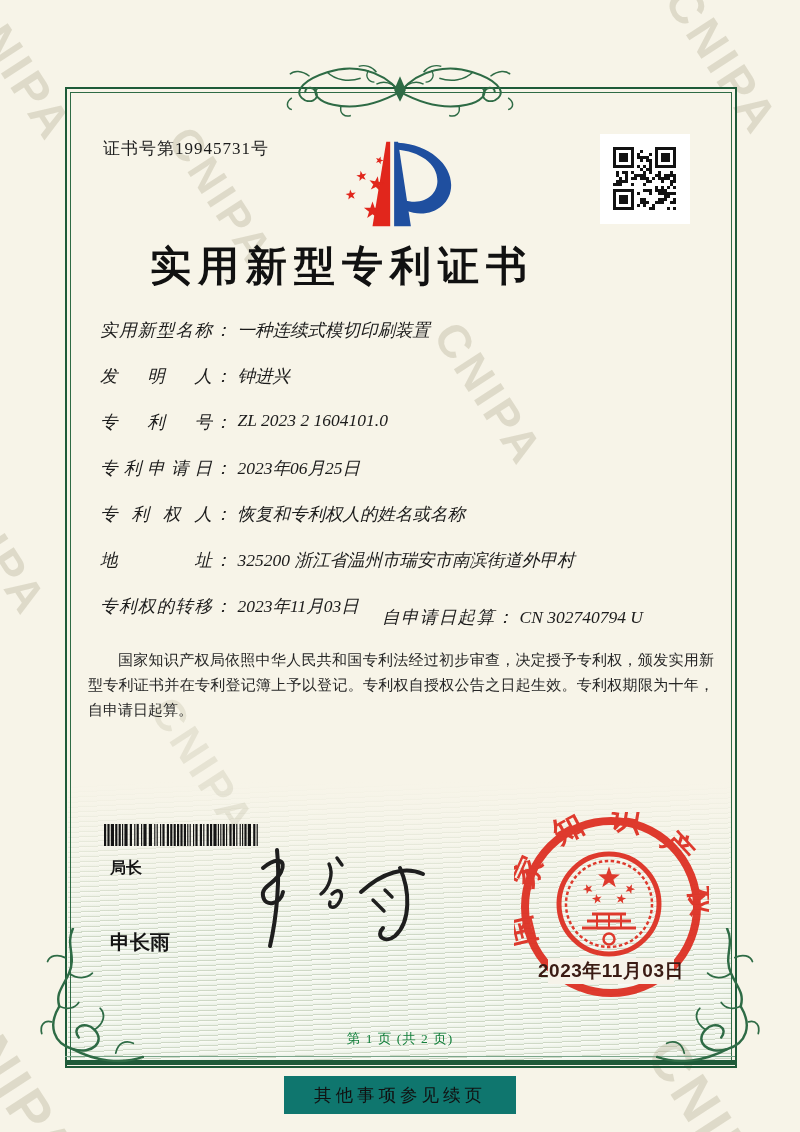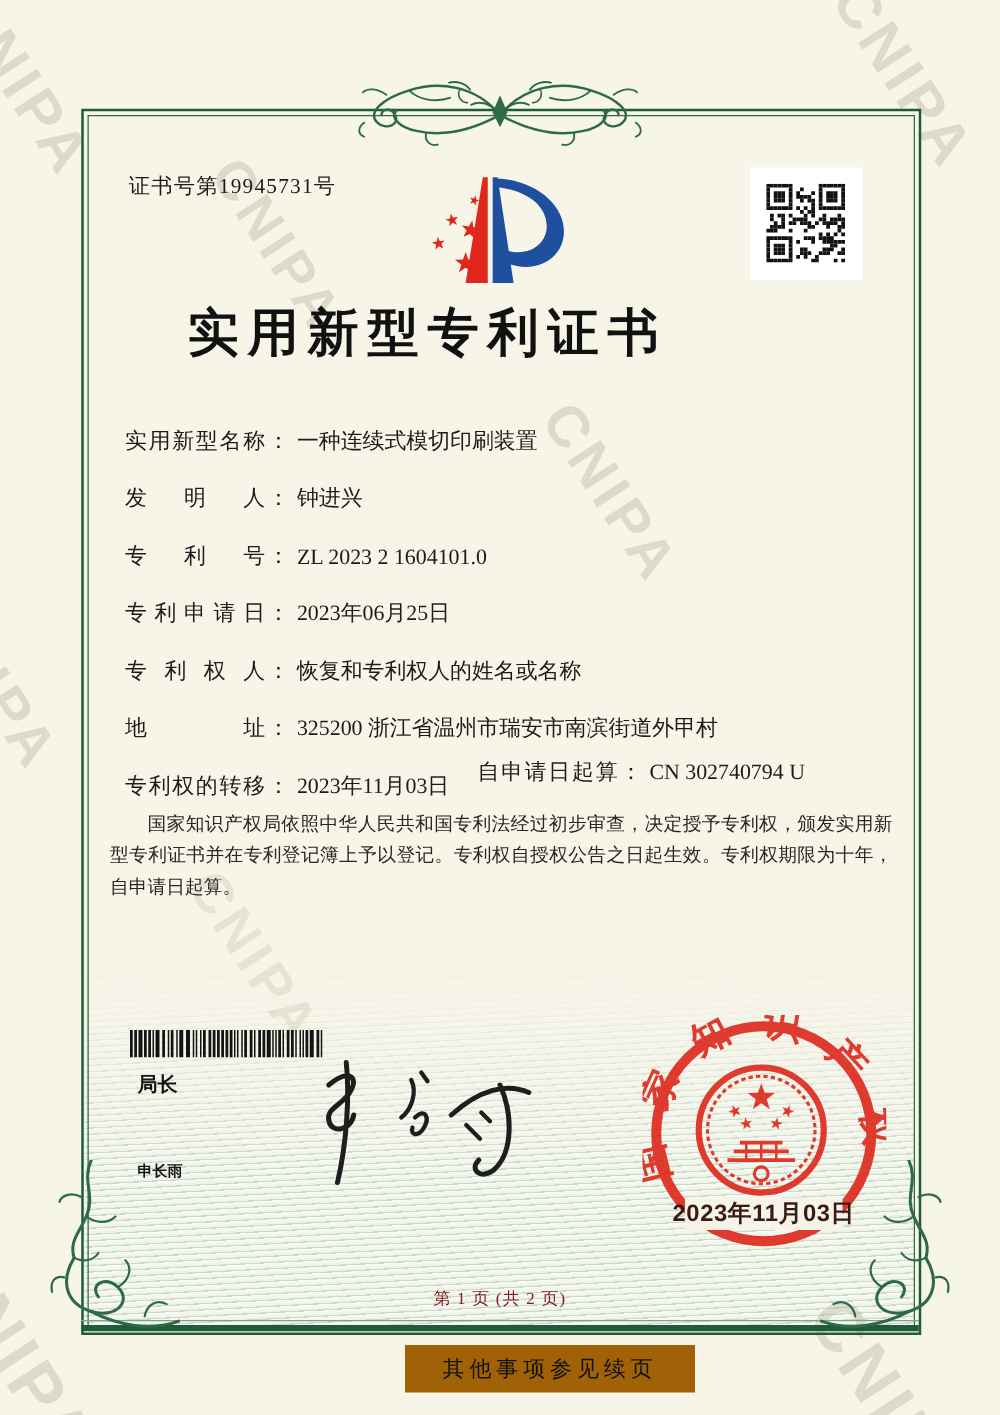--- a/index.html
+++ b/index.html
@@ -53,47 +53,46 @@
   .cert-no{position:absolute;left:103px;top:137px;z-index:3;font-size:17px;letter-spacing:1px;}
   .logo{position:absolute;left:343px;top:132px;width:118px;height:106px;z-index:3;}
   .qr-box{position:absolute;left:600px;top:134px;width:90px;height:90px;background:#ffffff;z-index:3;}
   .qr{position:absolute;left:613px;top:147px;width:63px;height:63px;z-index:3;}
   .doc-title{
     position:absolute;left:0;top:239px;width:684px;text-align:center;z-index:3;
     font-size:41px;font-weight:bold;letter-spacing:7px;color:#111;
   }
   
   .fields{position:absolute;left:100px;top:318px;width:620px;z-index:3;font-size:17.5px;}
-  .frow{height:46px;display:flex;align-items:flex-end;position:relative;}
+  .frow{height:46px;display:flex;align-items:flex-start;position:relative;font-style:italic;}
   .flabel{
     display:inline-block;width:112px;
     text-align:justify;text-align-last:justify;
   }
   .fcolon{display:inline-block;margin:0 6px 0 2px;}
   .fvalue{white-space:nowrap;}
   .fgroup2{position:absolute;left:282px;top:0;height:46px;display:flex;align-items:center;}
   
   .paras{position:absolute;left:88px;top:648px;width:626px;z-index:3;
     font-size:15px;line-height:1.68;color:#262626;text-align:justify;}
   .paras p{margin:0 0 5px 0;text-indent:2em;}
   
   .barcode{position:absolute;left:104px;top:824px;width:158px;height:22px;z-index:3;}
   .sig-role{position:absolute;left:110px;top:858px;z-index:3;
     font-family:"Liberation Sans",sans-serif;font-size:16px;font-weight:600;color:#151515;}
   .sig-name{position:absolute;left:110px;top:929px;z-index:3;
-    font-family:"Liberation Sans",sans-serif;font-size:12px;font-weight:600;color:#151515;}
+    font-family:"Liberation Sans",sans-serif;font-size:20px;font-weight:600;color:#151515;}
   .sig-hand{position:absolute;left:233px;top:838px;width:205px;height:120px;z-index:3;}
   .seal{position:absolute;left:514px;top:812px;width:195px;height:195px;z-index:6;}
   .page-info{position:absolute;left:0;top:1030px;width:800px;text-align:center;z-index:3;
-    font-size:13.5px;color:#7f1d1d;letter-spacing:1px;}
+    font-size:13.5px;color:#15803d;letter-spacing:1px;}
   .continuation{
     position:absolute;left:50%;top:1076px;transform:translateX(-50%);z-index:3;
-    background:#a16207;padding:7px 30px;font-size:17.5px;letter-spacing:4px;color:#111;
+    background:#0f766e;padding:7px 30px;font-size:17.5px;letter-spacing:4px;color:#111;
     white-space:nowrap;
-    margin-left:40px;
   }
 </style>
 </head>
 <body>
 
 <div class="guilloche"></div>
 
 <div class="wm" style="left:-6px;top:-18px;font-size:48px;">CNIPA</div>
 <div class="wm" style="left:700px;top:-24px;font-size:48px;">CNIPA</div>
 <div class="wm" style="left:200px;top:118px;font-size:44px;">CNIPA</div>

